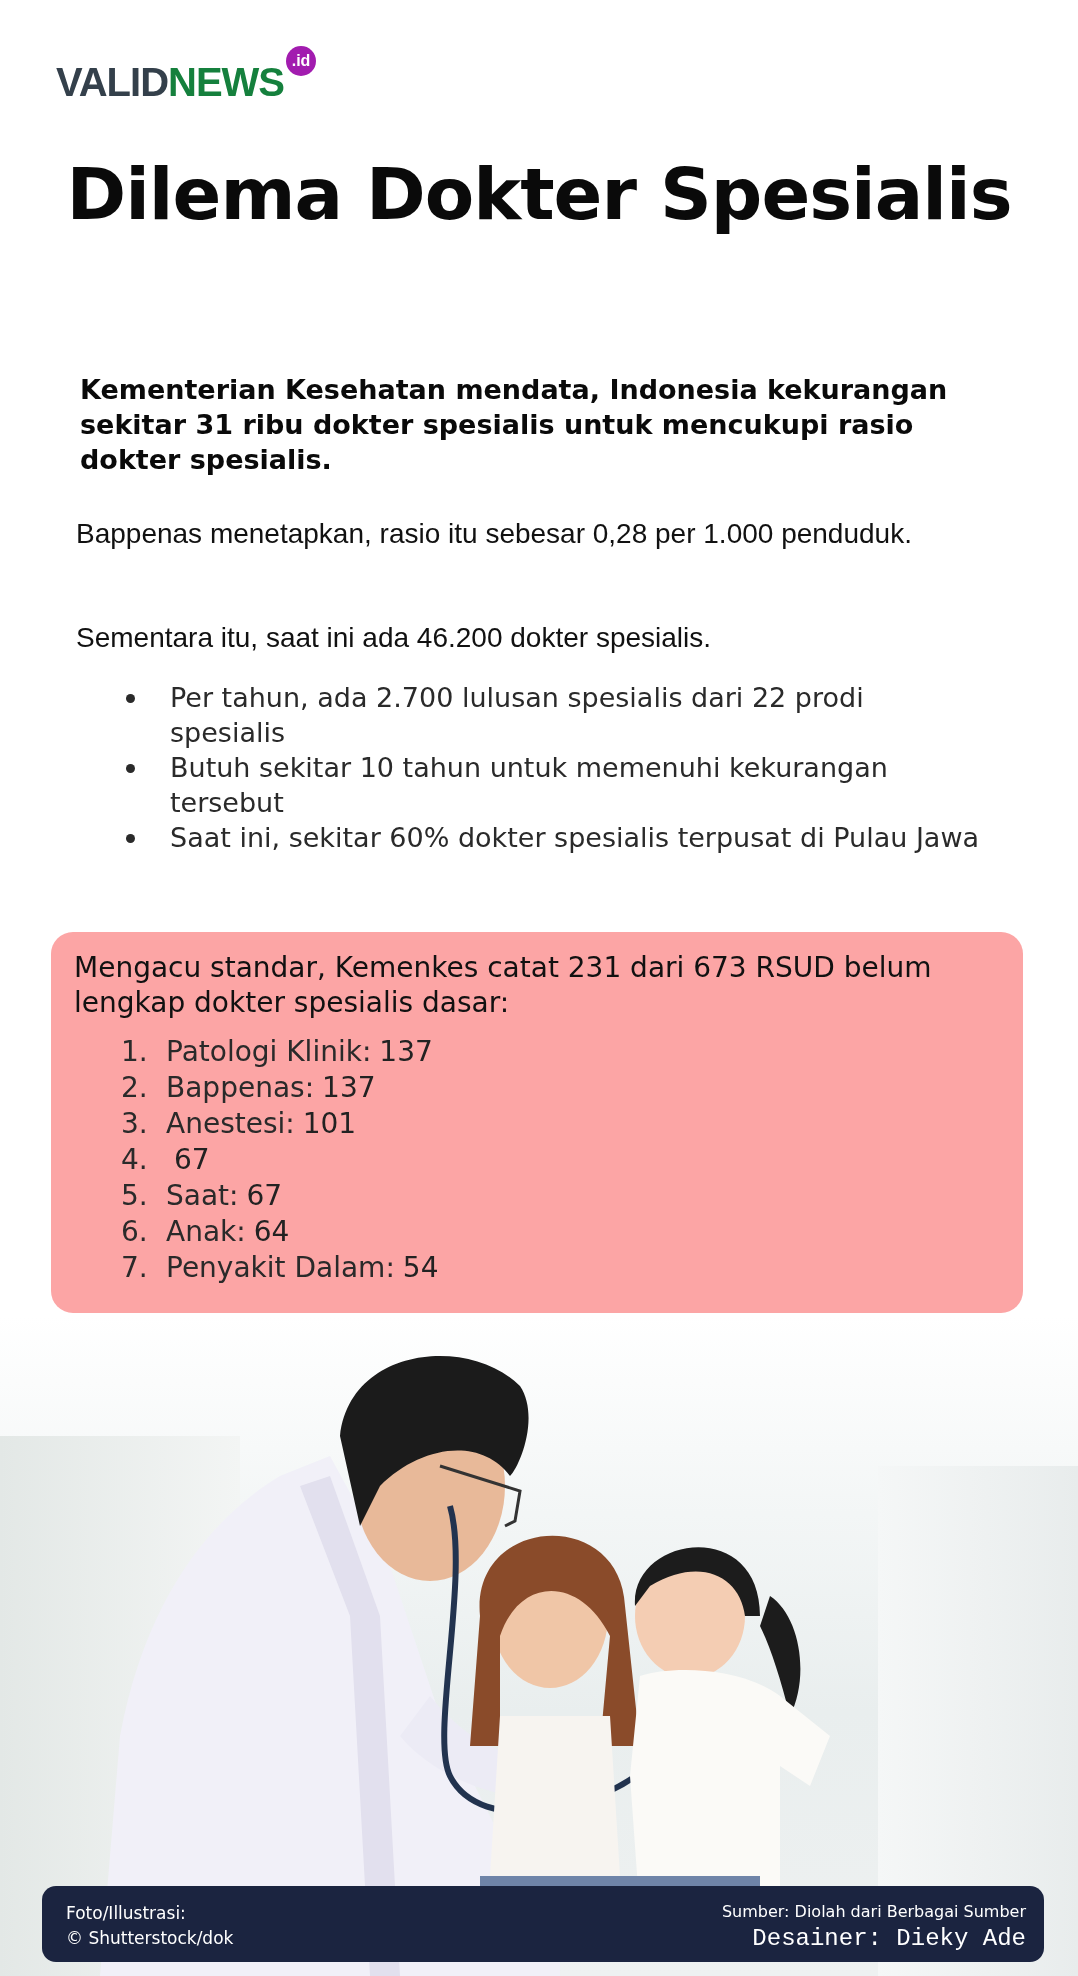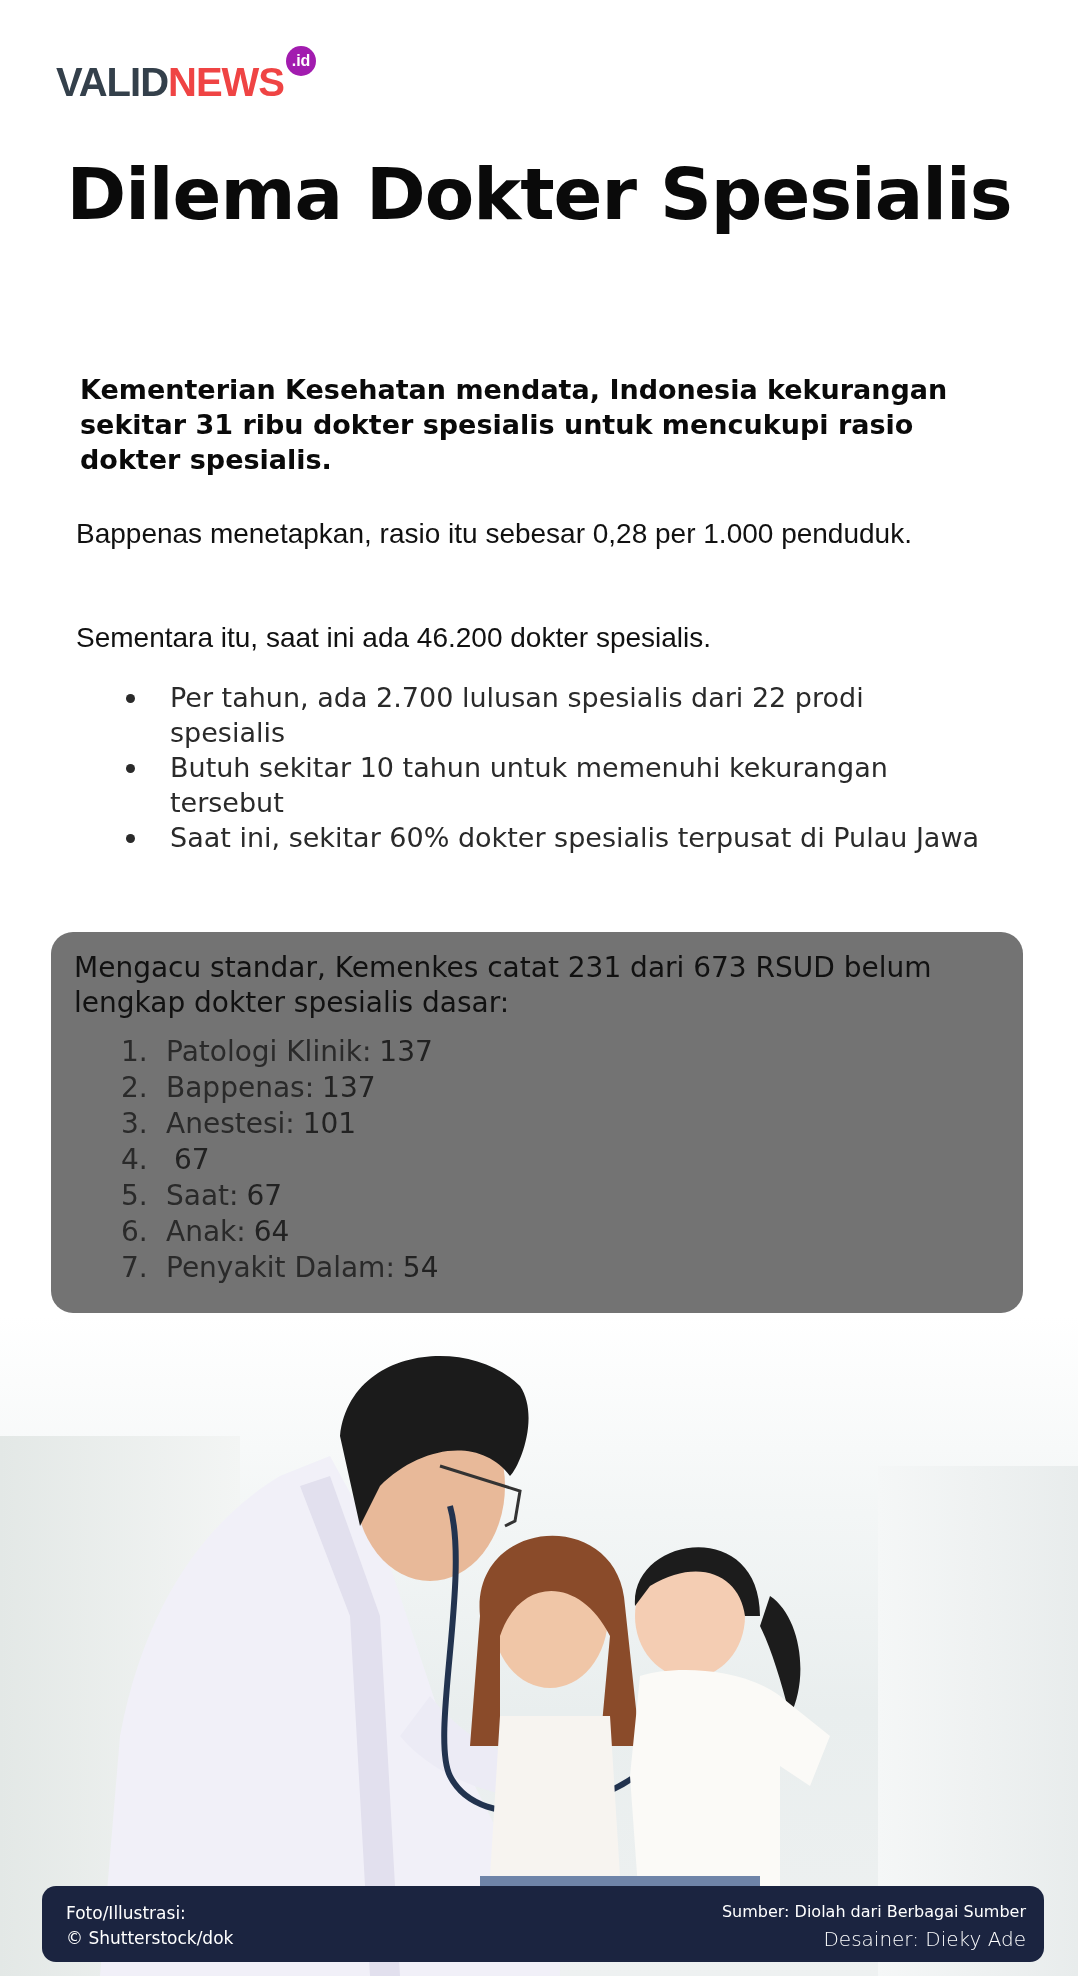--- a/index.html
+++ b/index.html
@@ -1,52 +1,52 @@
 <!DOCTYPE html>
 <html><head>
   <meta charset="utf-8">
   <style>
     * { box-sizing: border-box; margin: 0; padding: 0; }
     html, body { width: 1078px; height: 1976px; background: #ffffff; overflow: hidden; }
     body { position: relative; font-family: "DejaVu Sans", sans-serif; color: #111; }
 
     .logo { position: absolute; left: 56px; top: 52px; height: 50px; display: flex; align-items: flex-end; }
     .logo-valid { font-family: "Liberation Sans", sans-serif; font-weight: 900; font-size: 40px; letter-spacing: -1px; color: #34404b; line-height: 1; }
-    .logo-news { font-family: "Liberation Sans", sans-serif; font-weight: 900; font-size: 40px; letter-spacing: -1px; color: #ef4444; line-height: 1; }
+    .logo-news { font-family: "Liberation Sans", sans-serif; font-weight: 900; font-size: 40px; letter-spacing: -1px; color: #15803d; line-height: 1; }
     .logo-id { position: relative; top: -26px; left: 2px; width: 30px; height: 30px; border-radius: 50%; background: #a21caf; color: #fff; font-family: "Liberation Sans", sans-serif; font-weight: 700; font-size: 16px; display: flex; align-items: center; justify-content: center; }
 
     .title { position: absolute; left: 0; top: 158px; width: 1078px; text-align: center; font-family: "DejaVu Sans", sans-serif; font-weight: 900; font-size: 72px; line-height: 72px; letter-spacing: -1px; color: #0a0a0a; }
 
     .lead { position: absolute; left: 80px; top: 372px; width: 940px; font-family: "DejaVu Sans", sans-serif; font-weight: 700; font-size: 27px; line-height: 35px; color: #0a0a0a; }
 
     .para { position: absolute; left: 76px; width: 900px; font-family: Liberation Sans, sans-serif; font-size: 28px; line-height: 35px; color: #111; }
     .p1 { top: 516px; }
     .p2 { top: 620px; }
 
     .bullets { position: absolute; left: 126px; top: 680px; width: 860px; list-style: none; }
     .bullets li { position: relative; padding-left: 44px; font-size: 27px; line-height: 35px; color: #2a2a2a; font-family: "DejaVu Sans", sans-serif; }
     .bullets li .dot { position: absolute; left: 0; top: 14px; width: 9px; height: 9px; border-radius: 50%; background: #2a2a2a; }
 
-    .box { position: absolute; left: 51px; top: 932px; width: 972px; height: 381px; background: #737373; border-radius: 22px; }
+    .box { position: absolute; left: 51px; top: 932px; width: 972px; height: 381px; background: #fca5a5; border-radius: 22px; }
     .box-intro { position: absolute; left: 23px; top: 18px; width: 920px; font-size: 28px; line-height: 35px; color: #111; font-family: "DejaVu Sans", sans-serif; }
     .olist { position: absolute; left: 70px; top: 102px; list-style: none; }
     .olist li { display: flex; font-size: 28px; line-height: 36px; color: #2a2a2a; font-family: "DejaVu Sans", sans-serif; }
     .olist .num { width: 45px; }
     .olist .val { font-weight: 400; margin-left: 8px; color: #222; }
 
     .photo { position: absolute; left: 0; top: 1316px; width: 1078px; height: 660px; overflow: hidden;
       background: linear-gradient(180deg, #ffffff 0%, #f3f6f6 30%, #e9eeee 60%, #eef1f1 100%); }
     .photo .bg-blur1 { position: absolute; left: 0; top: 120px; width: 240px; height: 540px; background: linear-gradient(90deg, #e3e8e6, #f3f5f4); }
     .photo .bg-blur2 { position: absolute; right: 0; top: 150px; width: 200px; height: 510px; background: linear-gradient(270deg, #e8ecec, #f5f7f7); }
 
     .footer { position: absolute; left: 42px; top: 1886px; width: 1002px; height: 76px; background: #1b2440; border-radius: 14px; color: #fff; }
     .footer-left { position: absolute; left: 24px; top: 15px; font-family: "DejaVu Sans", sans-serif; font-size: 17px; line-height: 25px; }
     .footer-right { position: absolute; right: 18px; top: 14px; text-align: right; font-family: "DejaVu Sans", sans-serif; }
     .footer-source { font-size: 16px; line-height: 24px; }
-    .footer-designer { font-size: 20px; line-height: 30px; font-weight: 300; }
+    .footer-designer { font-size: 24px; line-height: 30px; font-weight: 300; font-family: Liberation Mono, monospace; }
   </style>
 </head>
 <body>
 
 <div class="logo">
   <span class="logo-valid">VALID</span>
   <span class="logo-news">NEWS</span>
   <span class="logo-id">.id</span>
 </div>
 

